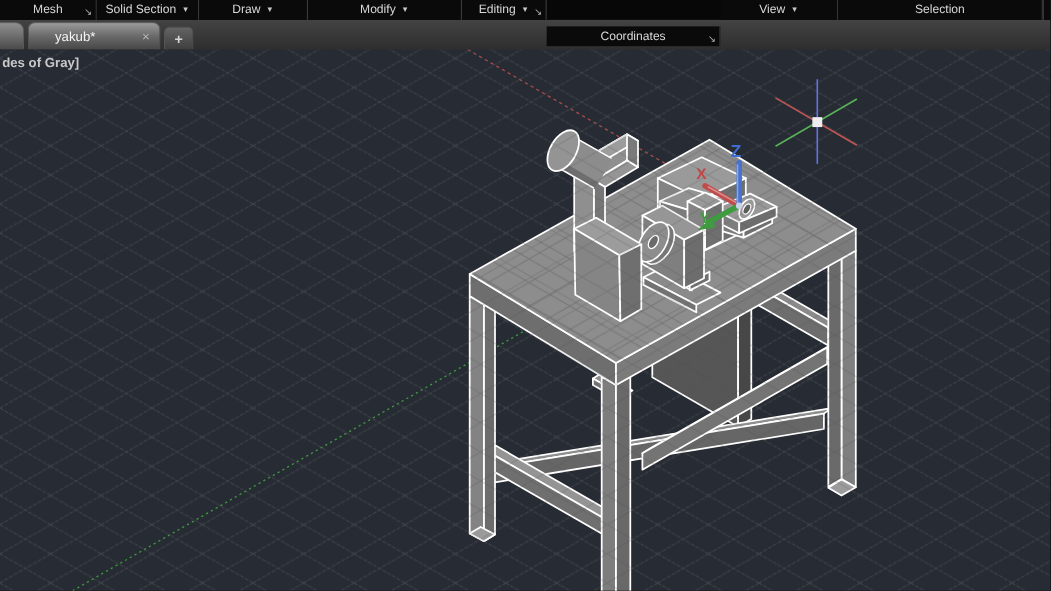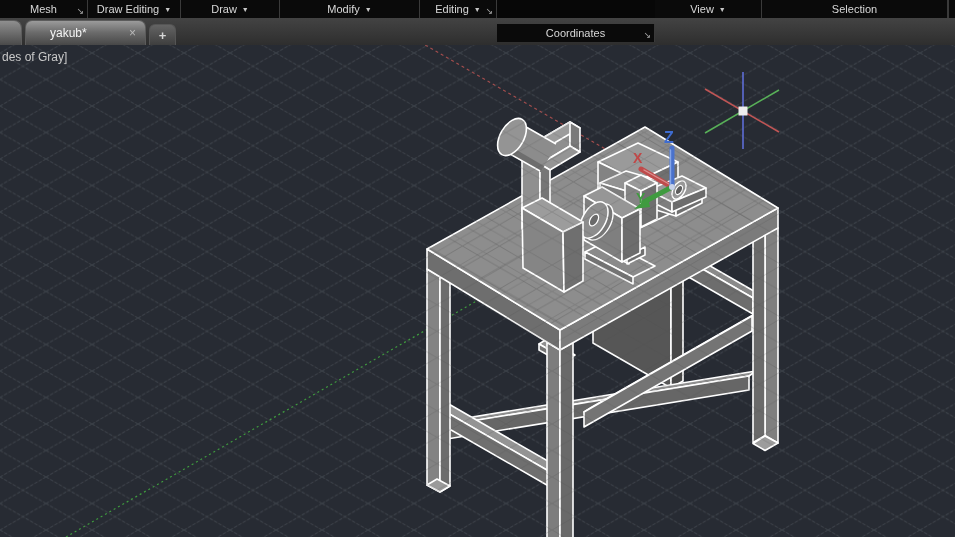--- a/index.html
+++ b/index.html
@@ -26,21 +26,21 @@
           display:flex;align-items:center;}
   #tab-active .tlabel{color:#f5f5f5;font-size:12px;margin-left:24px;}
   #tab-active .tclose{margin-left:auto;margin-right:9px;color:#b9b9b9;font-size:12px;line-height:1;}
   #tab-plus{position:absolute;left:149px;top:6px;width:27px;height:21px;
           border-radius:6px 6px 0 0;background:linear-gradient(#646464,#3e3e3e);
           border:1px solid #555;border-bottom:none;box-sizing:border-box;
           display:flex;align-items:center;justify-content:center;color:#d6d6d6;
           font-size:13px;font-weight:bold;}
   
   #viewport-svg{position:absolute;left:0;top:0;z-index:1;}
-  #vp-status{position:absolute;left:2px;top:50px;color:#c9c9c9;font-size:12px;z-index:5;}
+  #vp-status{position:absolute;left:2px;top:50px;color:#c9c9c9;font-size:12px;z-index:5;font-weight:bold;}
 </style>
 </head>
 <body>
 
 <div id="app">
 
   <svg id="viewport-svg" width="955" height="537" viewBox="0 0 955 537">
     <defs>
       <pattern id="gridbg" width="46" height="26.5" patternUnits="userSpaceOnUse">
         <path d="M0,0 L46,26.5 M0,26.5 L46,0" stroke="#3a414b" stroke-width="1" stroke-dasharray="3 2" fill="none"></path>
@@ -137,21 +137,21 @@
   </svg>
 
   <div id="vp-status">des of Gray]</div>
 
   <div id="ribbon">
       <div class="rpanel" style="width: 88px;">
         <span class="rlabel">Mesh</span>
         <span class="rlauncher">↘</span>
       </div>
       <div class="rpanel" style="width: 93px;">
-        <span class="rlabel">Draw Editing</span>
+        <span class="rlabel">Solid Section</span>
         <span class="rdrop">▼</span>
       </div>
       <div class="rpanel" style="width: 99px;">
         <span class="rlabel">Draw</span>
         <span class="rdrop">▼</span>
       </div>
       <div class="rpanel" style="width: 140px;">
         <span class="rlabel">Modify</span>
         <span class="rdrop">▼</span>
       </div>

